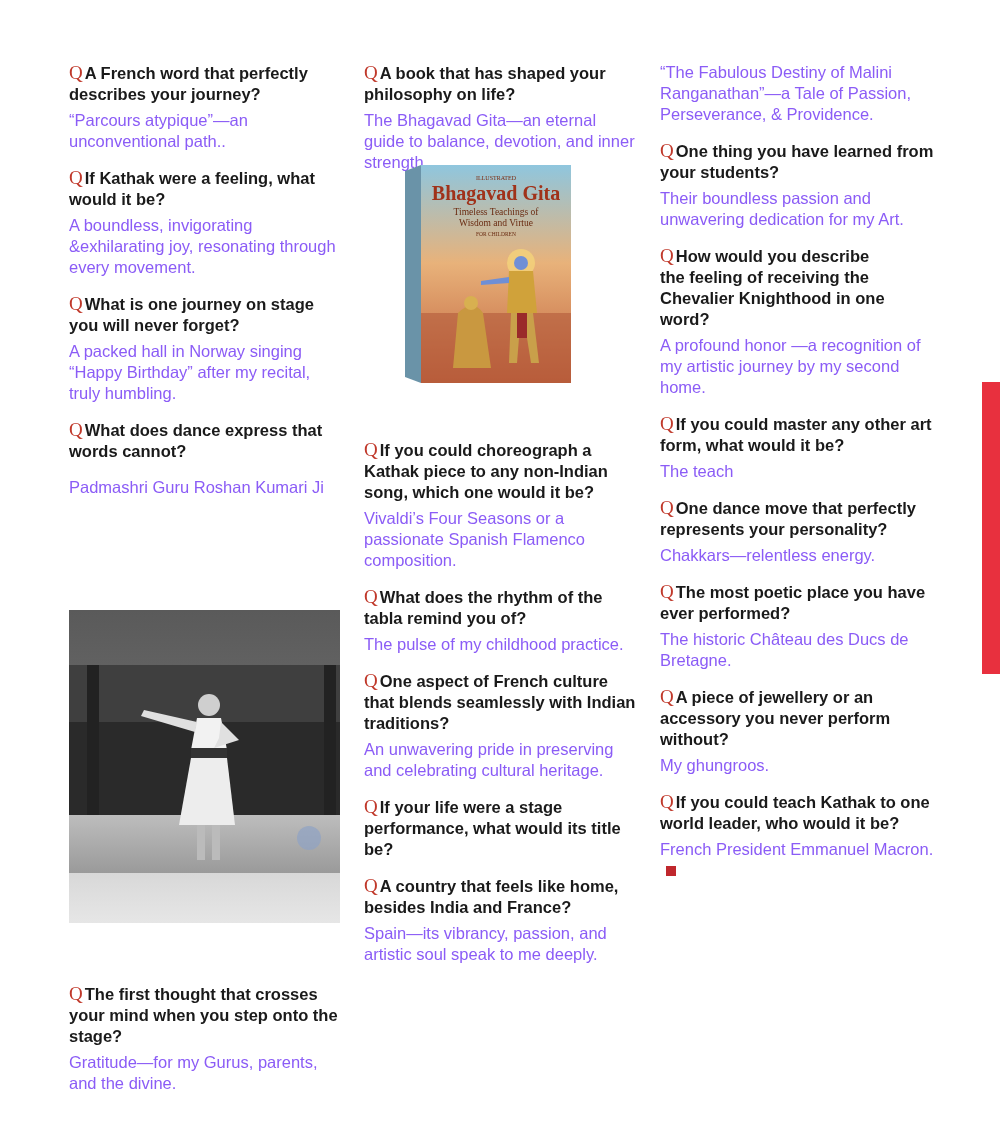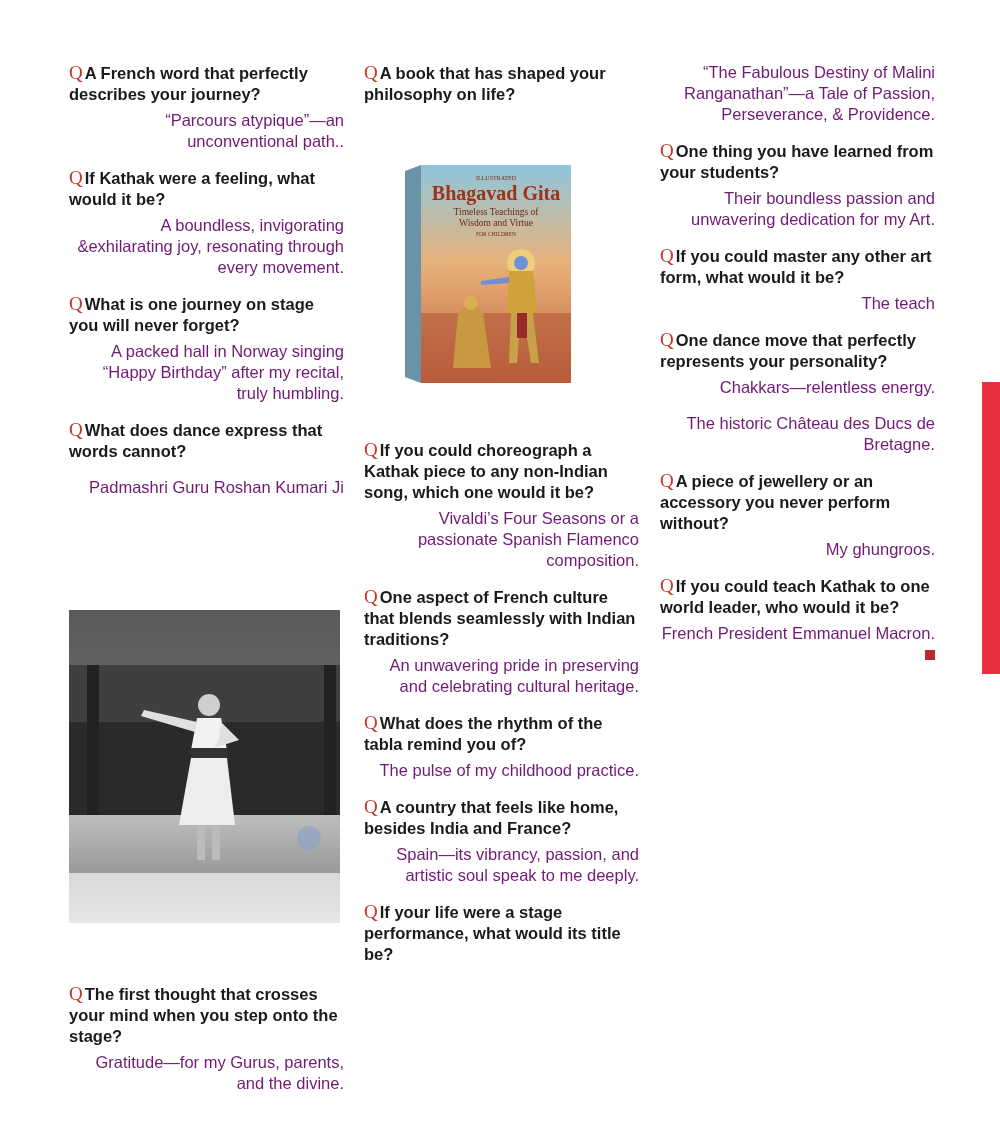--- a/index.html
+++ b/index.html
@@ -4,21 +4,21 @@
 <style>
   html, body { margin: 0; padding: 0; background: #ffffff; }
   body { width: 1000px; height: 1128px; position: relative; overflow: hidden; font-family: "Liberation Sans", sans-serif; color: #1a1a1a; }
   .col { position: absolute; top: 38px; margin-top: 24px; }
   .col1 { left: 69px; width: 275px; }
   .col2 { left: 364px; width: 275px; }
   .col3 { left: 660px; width: 275px; }
   .qa { margin: 0 0 15px 0; }
   .q { font-weight: bold; font-size: 16.5px; line-height: 21px; color: #1a1a1a; margin: 0 0 5px 0; }
   .q .qmark { font-family: "Liberation Serif", serif; font-weight: normal; color: #c0392b; font-size: 19px; margin-right: 2px; }
-  .a { font-size: 16.5px; line-height: 21px; color: #701a75; margin: 0; text-align: right; }
+  .a { font-size: 16.5px; line-height: 21px; color: #8b5cf6; margin: 0; }
   .endmark { display: inline-block; width: 10px; height: 10px; background: #c0272d; margin-left: 6px; vertical-align: 0px; }
   .photo { position: absolute; left: 69px; top: 610px; width: 271px; height: 313px; overflow: hidden; background: #777; }
   .book { position: absolute; left: 403px; top: 163px; width: 170px; height: 222px; text-decoration: underline; }
   .side-tab { position: absolute; left: 982px; top: 382px; width: 18px; height: 292px; background: #e8303e; }
 </style>
 </head>
 <body>
 
 <div class="col col1">
   <div class="qa">
@@ -81,20 +81,21 @@
 <div class="col col1" style="top: 959px;">
   <div class="qa">
     <p class="q"><span class="qmark">Q</span><span>The first thought that crosses your mind when you step onto the stage?</span></p>
     <p class="a">Gratitude—for my Gurus, parents, and the divine.</p>
   </div>
 </div>
 
 <div class="col col2">
   <div class="qa">
     <p class="q"><span class="qmark">Q</span><span>A book that has shaped your philosophy on life?</span></p>
+    <p class="a">The Bhagavad Gita—an eternal guide to balance, devotion, and inner strength.</p>
   </div>
 </div>
 
 <div class="book">
   <svg width="170" height="222" viewBox="0 0 170 222" xmlns="http://www.w3.org/2000/svg">
     <defs>
       <linearGradient id="sky" x1="0" y1="0" x2="0" y2="1">
         <stop offset="0" stop-color="#8fc6de"></stop>
         <stop offset="0.45" stop-color="#e8b27a"></stop>
         <stop offset="1" stop-color="#c0603c"></stop>
@@ -119,53 +120,58 @@
     <circle cx="68" cy="140" r="7" fill="#d8b050"></circle>
   </svg>
 </div>
 
 <div class="col col2" style="top: 415px;">
   <div class="qa">
     <p class="q"><span class="qmark">Q</span><span>If you could choreograph a Kathak piece to any non-Indian song, which one would it be?</span></p>
     <p class="a">Vivaldi’s Four Seasons or a passionate Spanish Flamenco composition.</p>
   </div>
   <div class="qa">
+    <p class="q"><span class="qmark">Q</span><span>What does the rhythm of the tabla remind you of?</span></p>
+    <p class="a">The pulse of my childhood practice.</p>
+  </div>
+  <div class="qa">
     <p class="q"><span class="qmark">Q</span><span>One aspect of French culture that blends seamlessly with Indian traditions?</span></p>
     <p class="a">An unwavering pride in preserving and celebrating cultural heritage.</p>
   </div>
   <div class="qa">
-    <p class="q"><span class="qmark">Q</span><span>What does the rhythm of the tabla remind you of?</span></p>
-    <p class="a">The pulse of my childhood practice.</p>
+    <p class="q"><span class="qmark">Q</span><span>If your life were a stage performance, what would its title be?</span></p>
   </div>
   <div class="qa">
     <p class="q"><span class="qmark">Q</span><span>A country that feels like home, besides India and France?</span></p>
     <p class="a">Spain—its vibrancy, passion, and artistic soul speak to me deeply.</p>
-  </div>
-  <div class="qa">
-    <p class="q"><span class="qmark">Q</span><span>If your life were a stage performance, what would its title be?</span></p>
   </div>
 </div>
 
 <div class="col col3">
   <div class="qa">
     <p class="a">“The Fabulous Destiny of Malini Ranganathan”—a Tale of Passion, Perseverance, &amp; Providence.</p>
   </div>
   <div class="qa">
     <p class="q"><span class="qmark">Q</span><span>One thing you have learned from your students?</span></p>
     <p class="a">Their boundless passion and unwavering dedication  for my Art.</p>
   </div>
   <div class="qa">
+    <p class="q" style="width:230px;"><span class="qmark">Q</span><span>How would you describe the feeling of receiving the Chevalier Knighthood in one word?</span></p>
+    <p class="a">A profound honor —a recognition of my artistic journey by my second home.</p>
+  </div>
+  <div class="qa">
     <p class="q"><span class="qmark">Q</span><span>If you could master any other art form, what would it be?</span></p>
     <p class="a">The teach</p>
   </div>
   <div class="qa">
     <p class="q"><span class="qmark">Q</span><span>One dance move that perfectly represents your personality?</span></p>
     <p class="a">Chakkars—relentless energy.</p>
   </div>
   <div class="qa">
+    <p class="q"><span class="qmark">Q</span><span>The most poetic place you have ever performed?</span></p>
     <p class="a">The historic Château des Ducs de Bretagne.</p>
   </div>
   <div class="qa">
     <p class="q"><span class="qmark">Q</span><span>A piece of jewellery or an accessory you never perform without?</span></p>
     <p class="a">My ghungroos.</p>
   </div>
   <div class="qa">
     <p class="q"><span class="qmark">Q</span><span>If you could teach Kathak to one world leader, who would it be?</span></p>
     <p class="a"><span>French President Emmanuel Macron.</span><span class="endmark"></span></p>
   </div>

